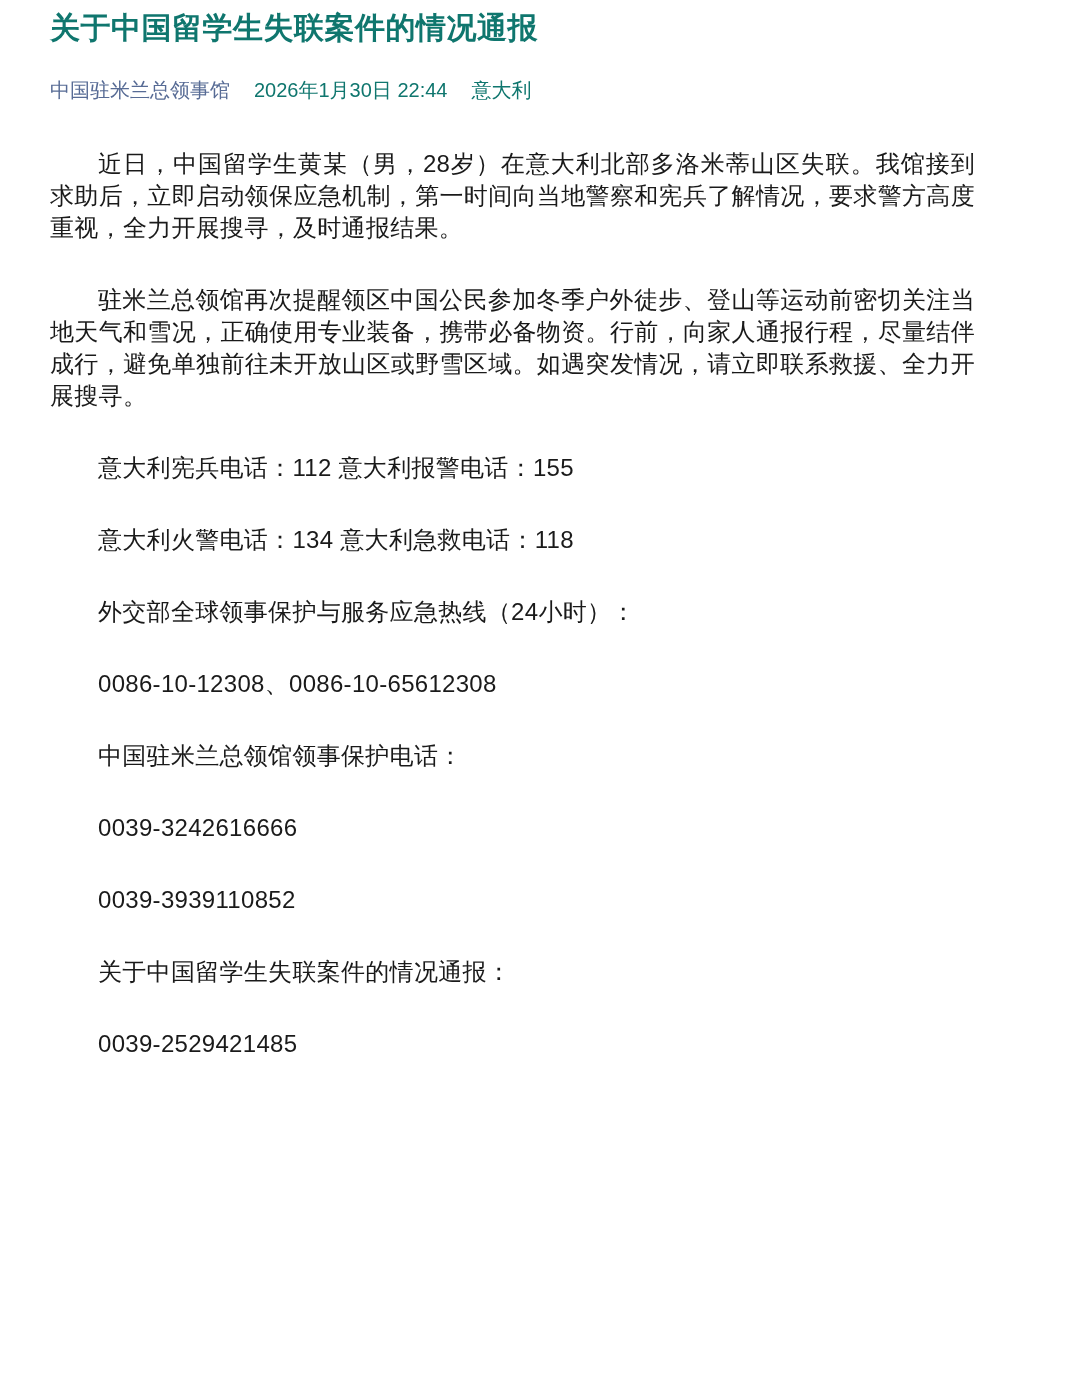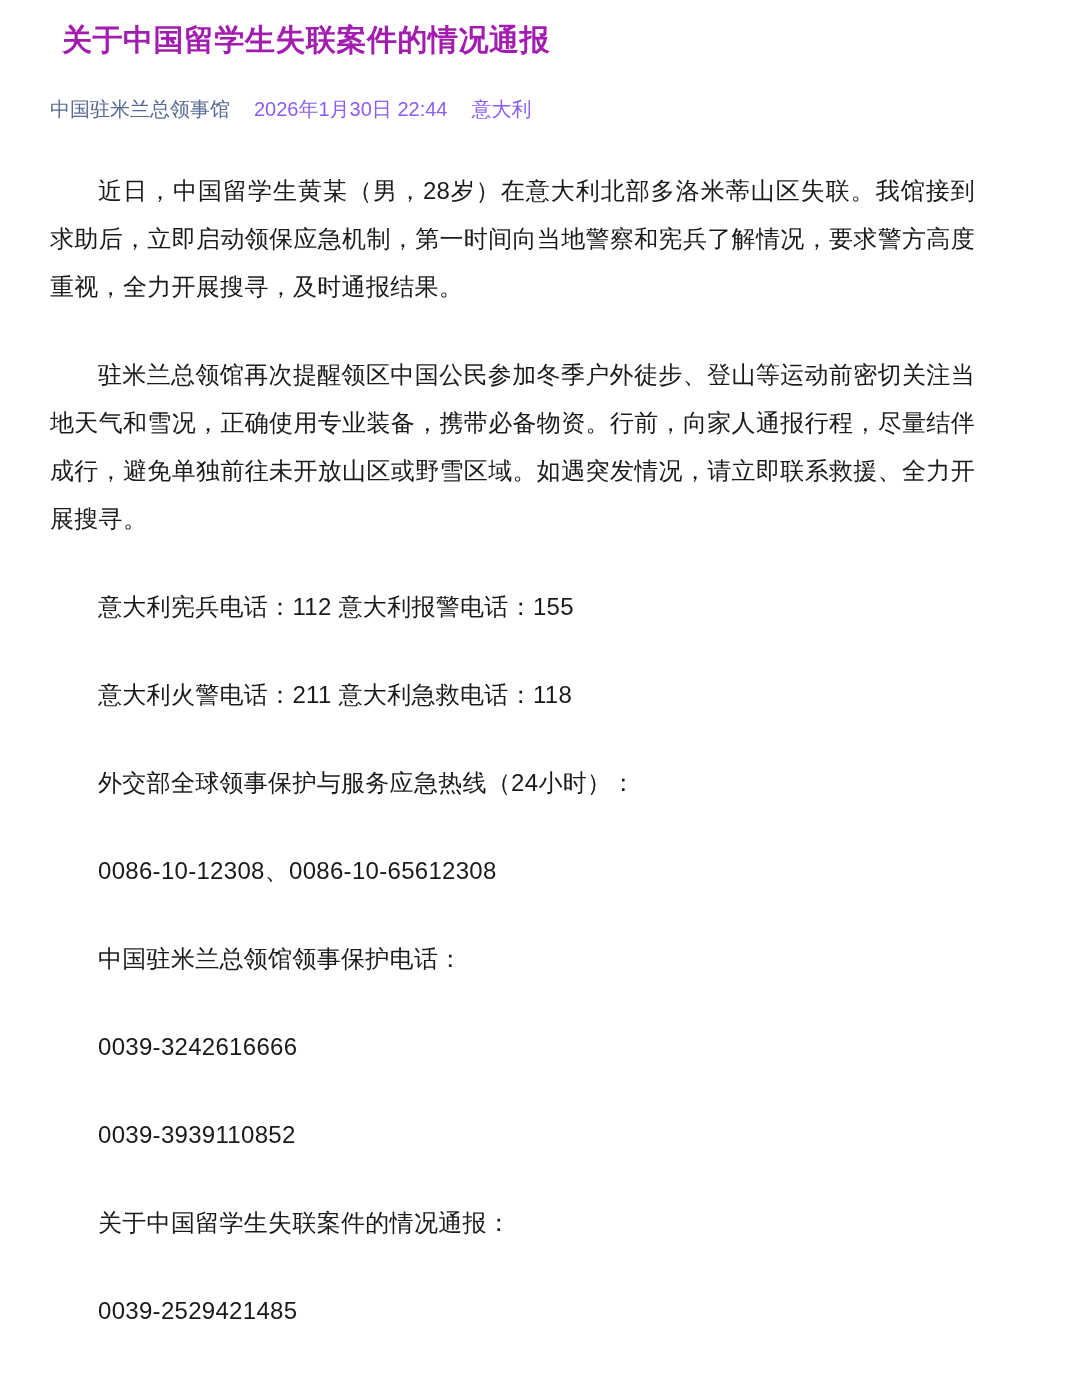--- a/index.html
+++ b/index.html
@@ -10,52 +10,52 @@
   }
   .page {
     width: 1080px;
     height: 1381px;
     box-sizing: border-box;
     padding: 6px 105px 0 50px;
     background: #ffffff;
     overflow: hidden;
   }
   .article-title {
-    margin: 12px;
+    margin: 0;
     font-size: 30px;
     line-height: 44px;
     font-weight: 700;
-    color: #a21caf;
+    color: #0f766e;
     letter-spacing: 0.5px;
   }
   .byline {
-    margin-top: 33px;
+    margin-top: 26px;
     font-size: 20px;
     line-height: 28px;
     display: flex;
     align-items: baseline;
   }
   .byline .source-link {
     color: #576b95;
     text-decoration: none;
     cursor: pointer;
     font-weight: 400;
   }
   .byline .meta {
-    color: #8b5cf6;
+    color: #0f766e;
     margin-left: 24px;
     font-weight: 400;
   }
   .article-body {
     margin-top: 44px;
   }
   .article-body p {
     margin: 4px 0 40px 0;
     font-size: 24px;
-    line-height: 48px;
+    line-height: 32px;
     color: #1a1a1a;
     text-indent: 2em;
     text-align: justify;
     letter-spacing: 0.3px;
     word-break: break-word;
   }
   .article-body p:last-child {
     margin-bottom: 0;
   }
 </style>
@@ -69,21 +69,21 @@
   <div class="byline">
     <a class="source-link">中国驻米兰总领事馆</a>
     <span class="meta">2026年1月30日 22:44</span>
     <span class="meta">意大利</span>
   </div>
 
   <div class="article-body">
     <p>近日，中国留学生黄某（男，28岁）在意大利北部多洛米蒂山区失联。我馆接到求助后，立即启动领保应急机制，第一时间向当地警察和宪兵了解情况，要求警方高度重视，全力开展搜寻，及时通报结果。</p>
     <p>驻米兰总领馆再次提醒领区中国公民参加冬季户外徒步、登山等运动前密切关注当地天气和雪况，正确使用专业装备，携带必备物资。行前，向家人通报行程，尽量结伴成行，避免单独前往未开放山区或野雪区域。如遇突发情况，请立即联系救援、全力开展搜寻。</p>
     <p>意大利宪兵电话：112 意大利报警电话：155</p>
-    <p>意大利火警电话：211 意大利急救电话：118</p>
+    <p>意大利火警电话：134 意大利急救电话：118</p>
     <p>外交部全球领事保护与服务应急热线（24小时）：</p>
     <p>0086-10-12308、0086-10-65612308</p>
     <p>中国驻米兰总领馆领事保护电话：</p>
     <p>0039-3242616666</p>
     <p>0039-3939110852</p>
     <p>关于中国留学生失联案件的情况通报：</p>
     <p>0039-2529421485</p>
   </div>
 
 </div>

